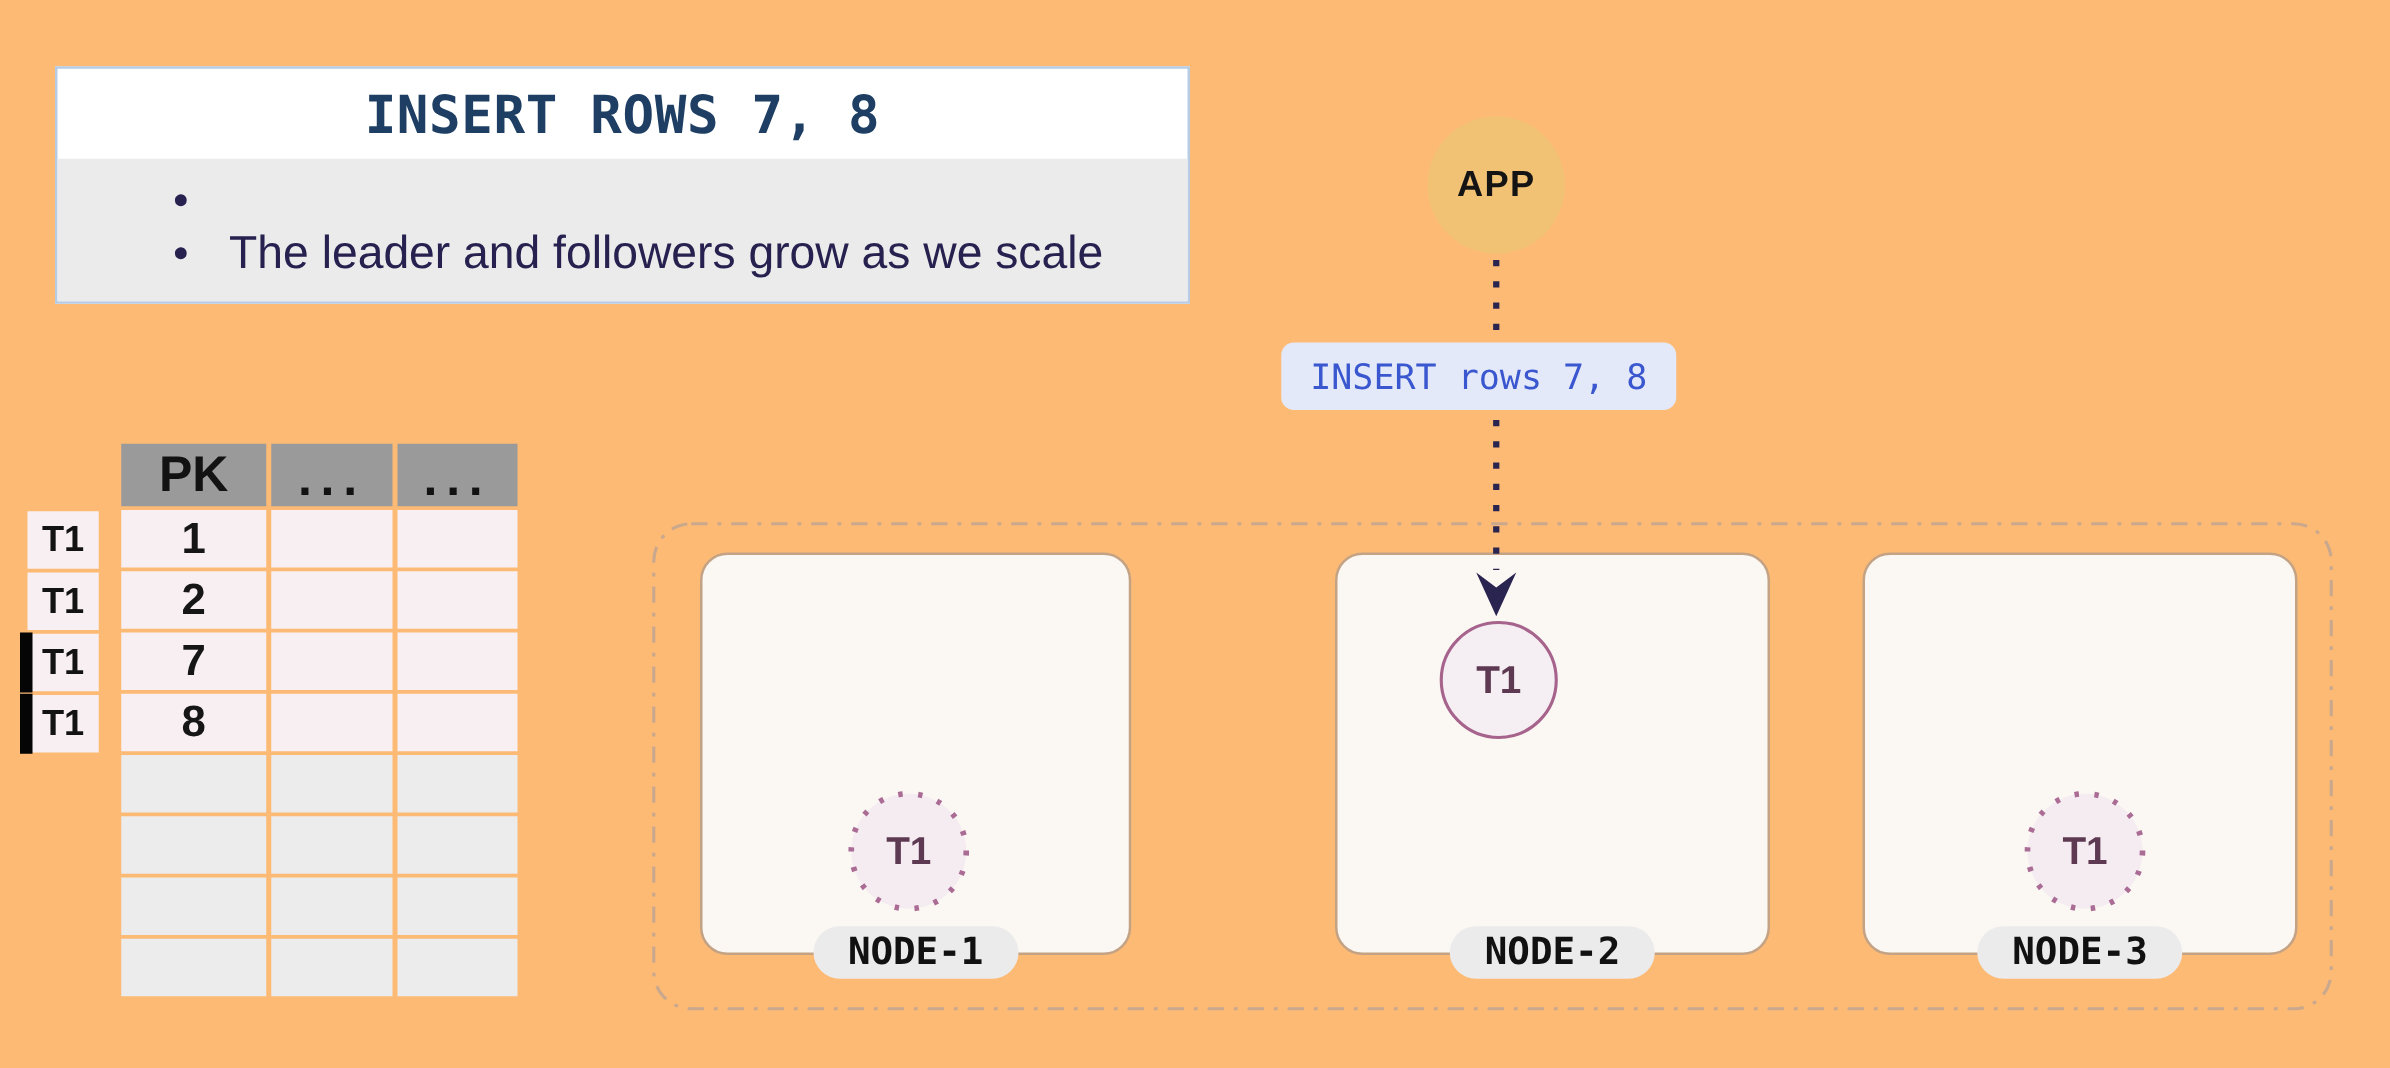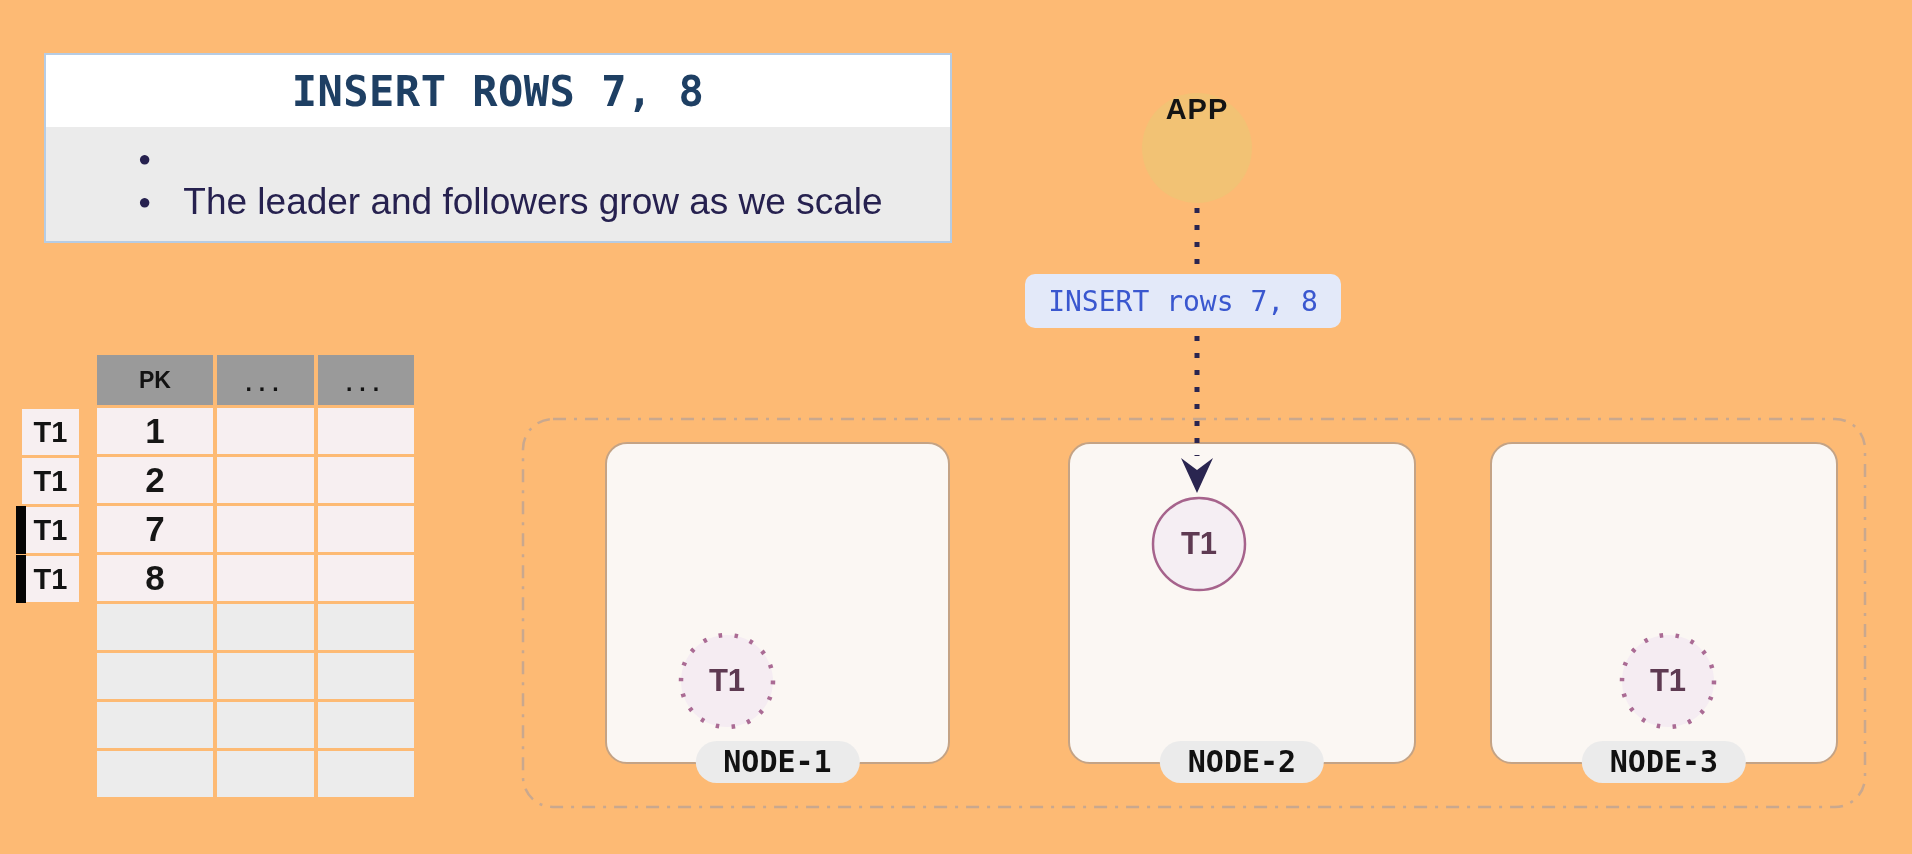--- a/index.html
+++ b/index.html
@@ -38,47 +38,47 @@
     display:block; position:absolute; left:-6px; top:-1px; width:10px; height:48px; background:#050505;
   }
   .pk-table {
     position:absolute; left:97px; top:355px; display:grid;
     grid-template-columns:116px 97px 96px;
     grid-template-rows:50px repeat(8, 46px);
     row-gap:3px; column-gap:4px;
   }
   .hcell {
     background:#9a9a9a; display:flex; align-items:center; justify-content:center;
-    font-size:23px; font-weight:bold; color:#121212;
+    font-size:40px; font-weight:bold; color:#121212;
   }
   .hcell.dots { letter-spacing:7px; padding-top:6px; }
   .cell { background:#f7eff1; display:flex; align-items:center; justify-content:center;
           font-size:35px; font-weight:bold; color:#161616; }
   .cell.empty-row { background:#ececec; }
 
   
   .app-circle {
     position:absolute; left:1142px; top:93px; width:110px; height:110px;
-    border-radius:50%; background:#f2c274; display:flex; align-items:flex-start; justify-content:center;
+    border-radius:50%; background:#f2c274; display:flex; align-items:center; justify-content:center;
     font-size:29px; font-weight:800; color:#141414; letter-spacing:1px;
   }
 
   
   .request-pill {
     position:absolute; left:1025px; top:274px; width:316px; height:54px;
     background:#e3e9f9; border-radius:10px;
     display:flex; align-items:center; justify-content:center;
     font-family:"DejaVu Sans Mono", monospace; font-size:28px; font-weight:500; color:#3a57cf;
   }
 
   
   .node {
     position:absolute; background:#fbf7f3; border:2px solid #c4a385; border-radius:22px;
   }
-  .node-1 { left:560px;  top:442px; width:345px; height:322px;margin-left:45px; }
+  .node-1 { left:560px;  top:442px; width:345px; height:322px; }
   .node-2 { left:1025px; top:442px; width:348px; height:322px;margin-left:43px; }
   .node-3 { left:1490px; top:442px; width:348px; height:322px; }
   .node-label {
     position:absolute; left:50%; bottom:-21px; transform:translateX(-50%);
     height:42px; line-height:42px; padding:0 28px; white-space:nowrap;
     background:#ebebeb; border-radius:21px;
     font-family:"DejaVu Sans Mono", monospace; font-size:30px; font-weight:bold; color:#111111;
   }
 
   .overlay { position:absolute; left:0; top:0; width:1912px; height:854px; pointer-events:none; }

